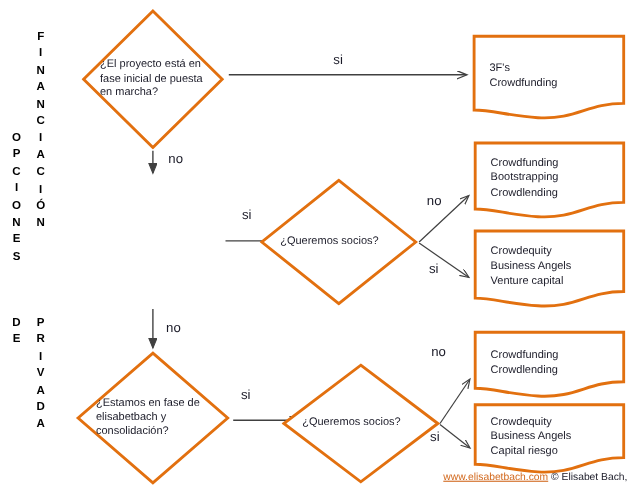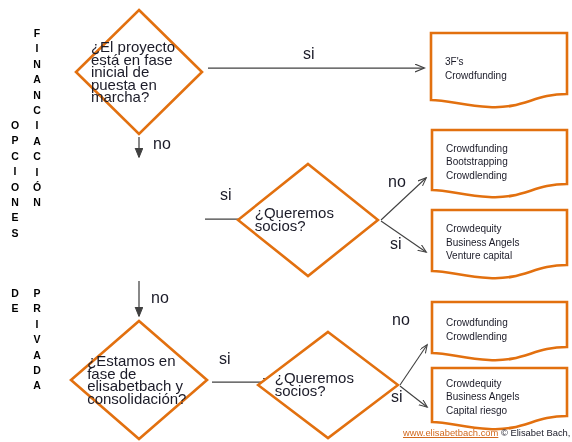--- a/index.html
+++ b/index.html
@@ -44,21 +44,21 @@
     left: 0; top: 0;
     display: block;
   }
   .diamond .dtext {
     position: absolute;
     left: 13%;
     top: 50%;
     transform: translateY(-50%);
     width: 74%;
     text-align: left;
-    font-size: 15px;
+    font-size: 10px;
     line-height: 12.6px;
     color: #1b1b28;
   }
 
   #d1 { left: 74px;  top: 8px;   width: 130px; height: 128px; }
   #d2 { left: 77px;  top: 159px; width: 124px; height: 120px; }
   #d3 { left: 236px; top: 162px; width: 144px; height: 116px; }
   #d4 { left: 69px;  top: 319px; width: 140px; height: 122px; }
   #d5 { left: 256px; top: 330px; width: 144px; height: 110px; }
 
@@ -92,21 +92,21 @@
     position: absolute;
     left: 0; top: 0;
     width: 572px;
     height: 442px;
     pointer-events: none;
   }
 
   
   .elabel {
     position: absolute;
-    font-size: 16px;
+    font-size: 12px;
     line-height: 12px;
     color: #1b1b28;
   }
   #el-si1  { left: 303px; top: 48px; }
   #el-no1  { left: 153px; top: 138px; }
   #el-si2  { left: 220px; top: 189px; }
   #el-no2  { left: 388px; top: 176px; }
   #el-si3  { left: 390px; top: 238px; }
   #el-no3  { left: 151px; top: 292px; }
   #el-si4  { left: 219px; top: 353px; }

